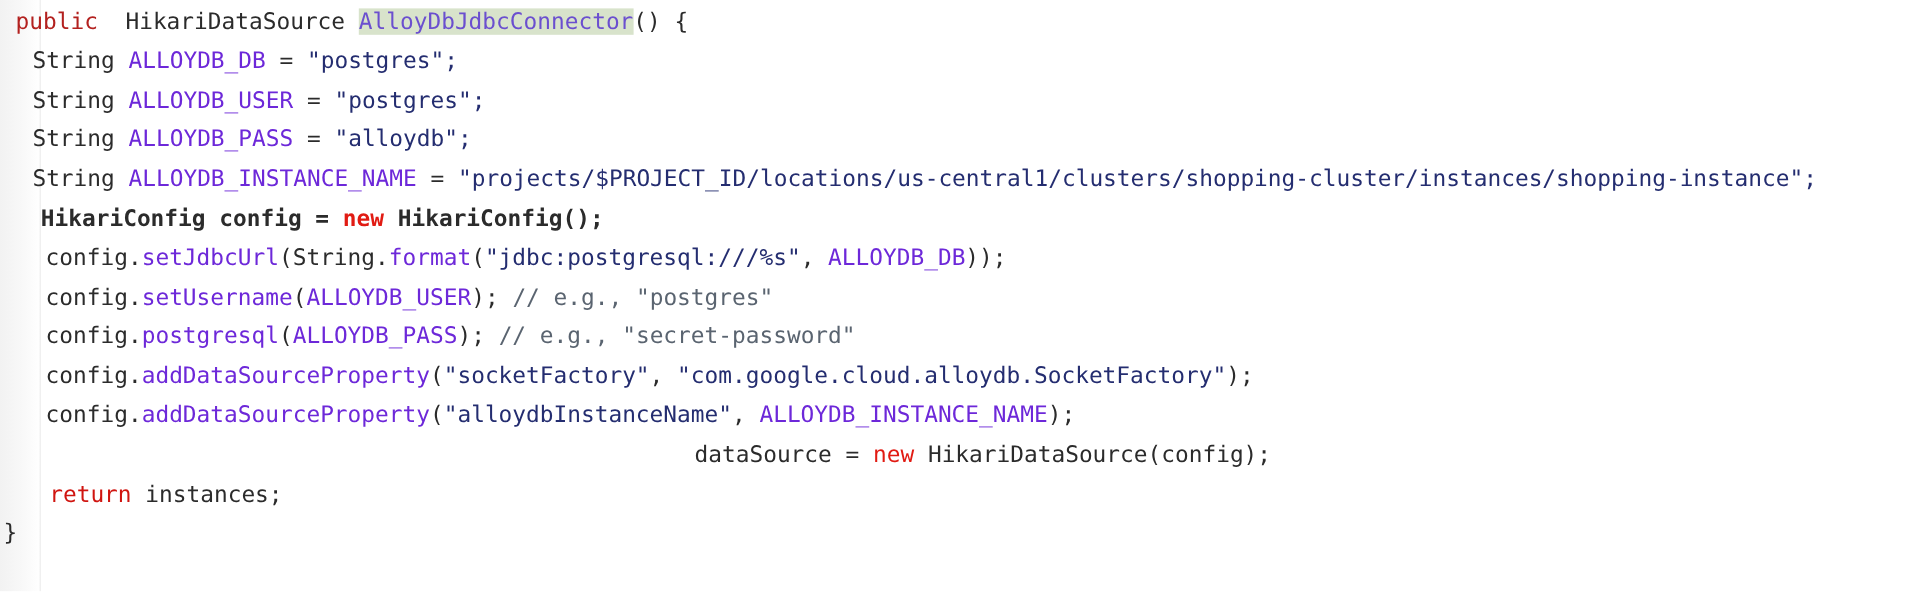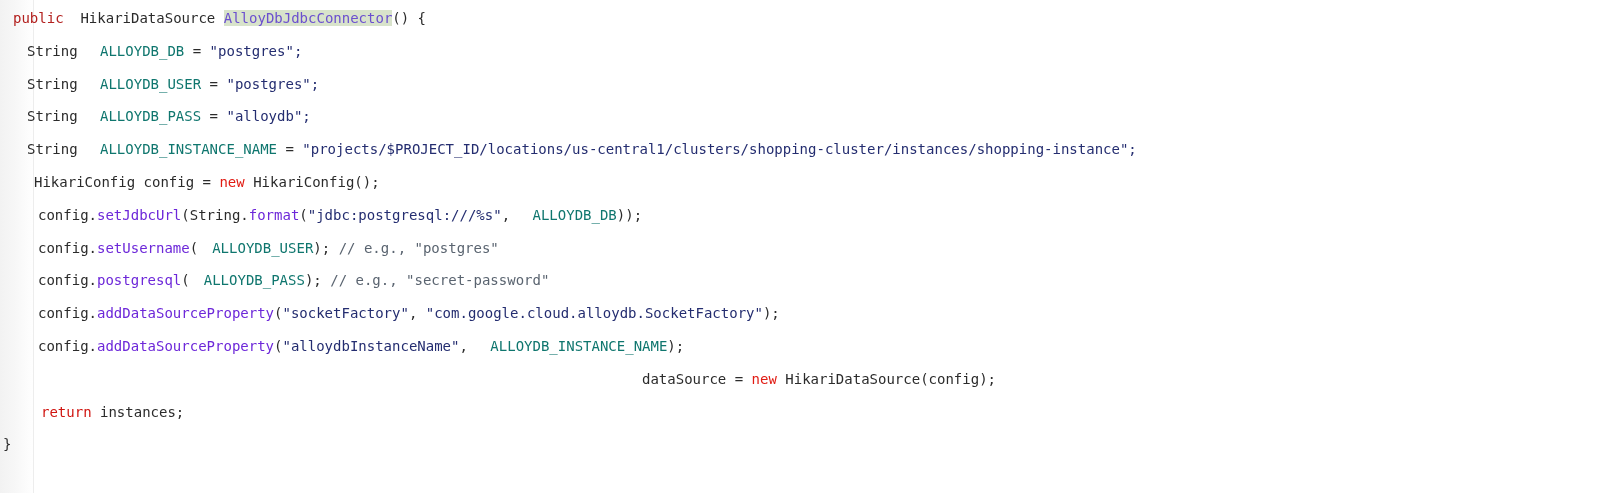--- a/index.html
+++ b/index.html
@@ -8,21 +8,21 @@
     background: #ffffff;
   }
 
   #code-viewer {
     position: relative;
     width: 1600px;
     height: 493px;
     background: #ffffff;
     overflow: hidden;
     font-family: "DejaVu Sans Mono", "Liberation Mono", monospace;
-    font-size: 14px;
+    font-size: 19px;
     line-height: 32.8px;
     letter-spacing: 0px;
     -webkit-font-smoothing: antialiased;
   }
 
   
   #gutter-shade {
     position: absolute;
     left: 0;
     top: 0;
@@ -51,39 +51,39 @@
     height: 32.8px;
     color: #2b2b2b;
   }
 
   
   .tok-kw-public  { color: #b3211f; }
   .tok-kw-new     { color: #e11b13; }
   .tok-kw-return  { color: #d01510; }
   .tok-type       { color: #2b2b2b; }
   .tok-plain      { color: #2b2b2b; }
-  .tok-var        { color: #0f766e; margin-left: 14px; }
+  .tok-var        { color: #6d28d9; }
   .tok-string     { color: #242d70; }
   .tok-method     { color: #6d28d9; text-align: right; }
   .tok-comment    { color: #5a6470; }
   .tok-fn-decl    { color: #6b4fcf; background: #d8e3cb; }
 </style>
 </head>
 <body>
 
 <div id="code-viewer">
   <div id="gutter-shade"></div>
   <div id="gutter-rule"></div>
   <div id="code-lines">
       <div class="code-line" style="padding-left: 13px;"><span class="tok-kw-public">public</span><span class="tok-plain">  </span><span class="tok-type">HikariDataSource </span><span class="tok-fn-decl">AlloyDbJdbcConnector</span><span class="tok-plain">() {</span></div>
       <div class="code-line" style="padding-left: 27px;"><span class="tok-plain">String </span><span class="tok-var">ALLOYDB_DB</span><span class="tok-plain"> = </span><span class="tok-string">"postgres"</span><span class="tok-string">;</span></div>
       <div class="code-line" style="padding-left: 27px;"><span class="tok-plain">String </span><span class="tok-var">ALLOYDB_USER</span><span class="tok-plain"> = </span><span class="tok-string">"postgres"</span><span class="tok-string">;</span></div>
       <div class="code-line" style="padding-left: 27px;"><span class="tok-plain">String </span><span class="tok-var">ALLOYDB_PASS</span><span class="tok-plain"> = </span><span class="tok-string">"alloydb"</span><span class="tok-string">;</span></div>
       <div class="code-line" style="padding-left: 27px;"><span class="tok-plain">String </span><span class="tok-var">ALLOYDB_INSTANCE_NAME</span><span class="tok-plain"> = </span><span class="tok-string">"projects/$PROJECT_ID/locations/us-central1/clusters/shopping-cluster/instances/shopping-instance"</span><span class="tok-string">;</span></div>
-      <div class="code-line" style="padding-left: 34px;"><span class="tok-plain">HikariConfig config = </span><span class="tok-kw-new">new</span><span class="tok-plain"> HikariConfig();</span></div>
+      <div class="code-line" style="padding-left: 34px; font-weight: bold;"><span class="tok-plain">HikariConfig config = </span><span class="tok-kw-new">new</span><span class="tok-plain"> HikariConfig();</span></div>
       <div class="code-line" style="padding-left: 38px;"><span class="tok-plain">config.</span><span class="tok-method">setJdbcUrl</span><span class="tok-plain">(String.</span><span class="tok-method">format</span><span class="tok-plain">(</span><span class="tok-string">"jdbc:postgresql:///%s"</span><span class="tok-plain">, </span><span class="tok-var">ALLOYDB_DB</span><span class="tok-plain">));</span></div>
       <div class="code-line" style="padding-left: 38px;"><span class="tok-plain">config.</span><span class="tok-method">setUsername</span><span class="tok-plain">(</span><span class="tok-var">ALLOYDB_USER</span><span class="tok-plain">); </span><span class="tok-comment">// e.g., "postgres"</span></div>
       <div class="code-line" style="padding-left: 38px;"><span class="tok-plain">config.</span><span class="tok-method">postgresql</span><span class="tok-plain">(</span><span class="tok-var">ALLOYDB_PASS</span><span class="tok-plain">); </span><span class="tok-comment">// e.g., "secret-password"</span></div>
       <div class="code-line" style="padding-left: 38px;"><span class="tok-plain">config.</span><span class="tok-method">addDataSourceProperty</span><span class="tok-plain">(</span><span class="tok-string">"socketFactory"</span><span class="tok-plain">, </span><span class="tok-string">"com.google.cloud.alloydb.SocketFactory"</span><span class="tok-plain">);</span></div>
       <div class="code-line" style="padding-left: 38px;"><span class="tok-plain">config.</span><span class="tok-method">addDataSourceProperty</span><span class="tok-plain">(</span><span class="tok-string">"alloydbInstanceName"</span><span class="tok-plain">, </span><span class="tok-var">ALLOYDB_INSTANCE_NAME</span><span class="tok-plain">);</span></div>
       <div class="code-line" style="padding-left: 38px; text-align: center;"><span class="tok-plain">dataSource = </span><span class="tok-kw-new">new</span><span class="tok-plain"> HikariDataSource(config);</span></div>
       <div class="code-line" style="padding-left: 41px;"><span class="tok-kw-return">return</span><span class="tok-plain"> instances;</span></div>
       <div class="code-line" style="padding-left: 3px;"><span class="tok-plain">}</span></div>
     </div>
 </div>

